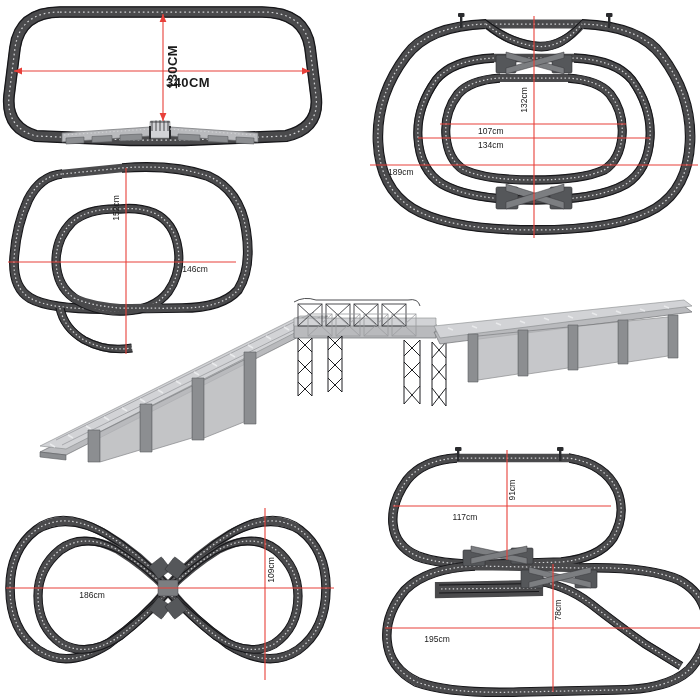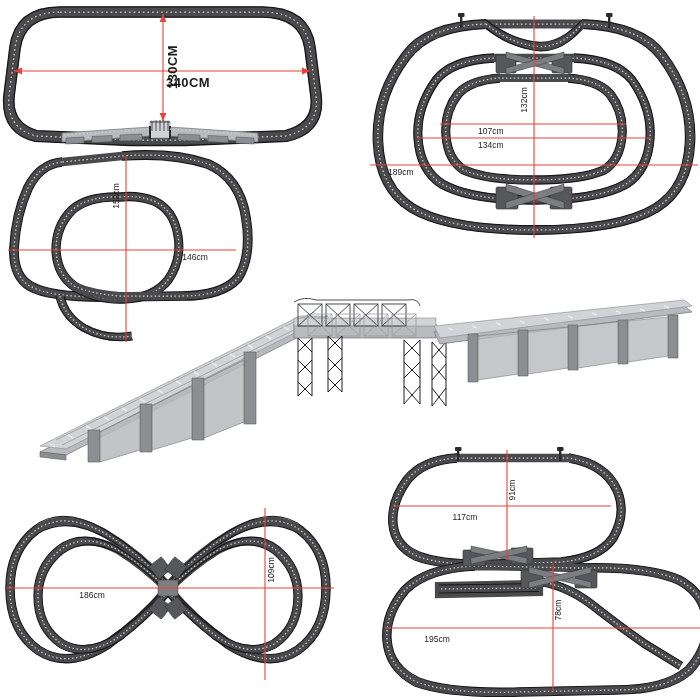--- a/index.html
+++ b/index.html
@@ -165,21 +165,21 @@
         <line class="dimline" x1="50" y1="136" x2="282" y2="136"></line>
         <text class="dimlbl lbl-sm" x="110" y="146" text-anchor="start">134cm</text>
       </g>
       <g>
         <line class="dimline" x1="2" y1="163" x2="330" y2="163"></line>
         <text class="dimlbl lbl-sm" x="20" y="173" text-anchor="start">189cm</text>
       </g>
     </svg>
   </div>
 
-  <div class="panel" style="left:2px;top:144px;text-align:center;">
+  <div class="panel" style="left:2px;top:156px;text-align:center;">
     <svg width="280" height="200" viewBox="0 0 280 200">
       <g>
         <path class="railbed" stroke-width="8.6" stroke-linejoin="round" d="M 60 18 Q 38 20 26 44 Q 14 70 12 104 Q 11 132 28 142
              Q 48 154 112 153 L 180 152 Q 220 152 236 134 Q 250 112 244 74
              Q 238 34 206 20 Q 170 8 120 12 Z"></path>
         <path class="tie" stroke-width="8.6" stroke-dasharray="1.5 2.5" d="M 60 18 Q 38 20 26 44 Q 14 70 12 104 Q 11 132 28 142
              Q 48 154 112 153 L 180 152 Q 220 152 236 134 Q 250 112 244 74
              Q 238 34 206 20 Q 170 8 120 12 Z"></path>
         <path class="railedge" stroke-width="1.15" d="M 60 13.7 Q 35 15.9 22 42 Q 9.6 69 7.7 104 Q 6.6 134.6 25.8 146
              Q 47.3 158.3 112 157.3 L 180 156.3 Q 222.3 156.3 239.6 136.5 Q 254.5 113 248.3 73.4

